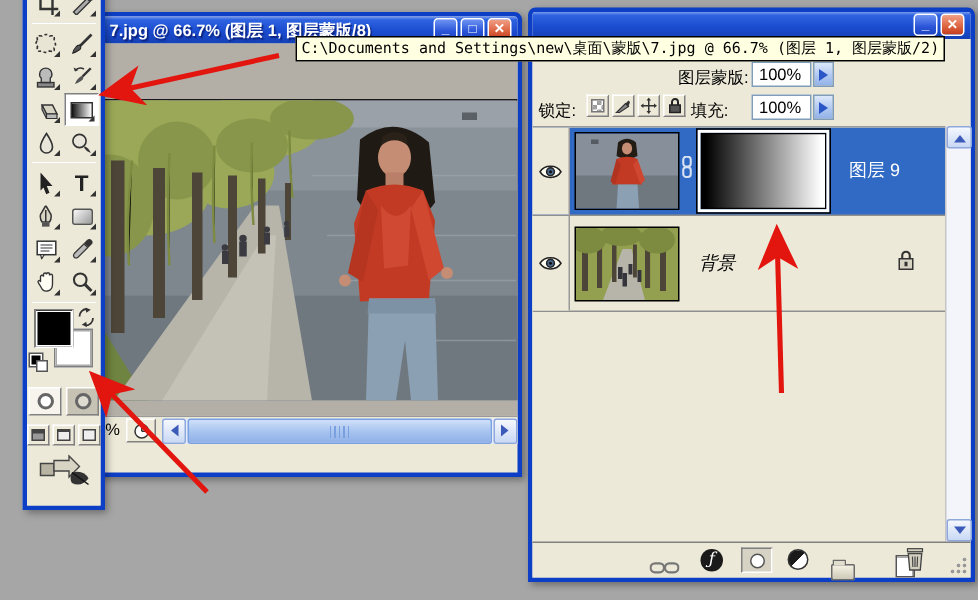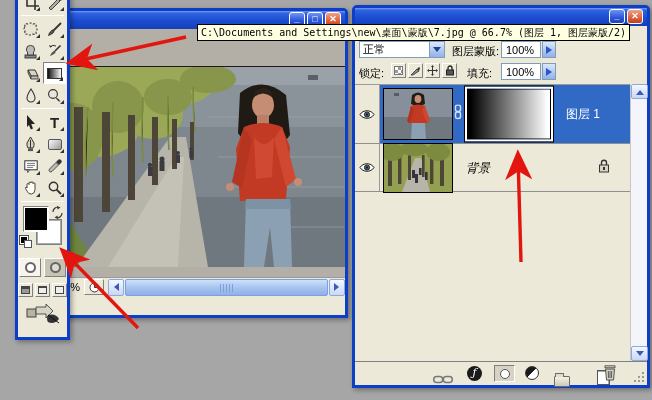--- a/index.html
+++ b/index.html
@@ -96,20 +96,21 @@
 
   
   #arrows { position:absolute; left:0; top:0; z-index:50; pointer-events:none; }
   #doc-window { z-index:1; } #layers-window { z-index:20; } #toolbox { z-index:30; }
 </style>
 </head>
 <body>
 
 <div class="xp-window" id="doc-window">
   <div class="xp-titlebar">
+    <span class="xp-title-text" style="padding-left:20px;">7.jpg @ 66.7% (图层 1, 图层蒙版/8)</span>
     <span class="xp-btns">
       <span class="xp-btn min">_</span>
       <span class="xp-btn max">□</span>
       <span class="xp-btn close">✕</span>
     </span>
   </div>
   <div id="doc-canvas">
     <div id="photo">
       <svg width="288" height="200" viewBox="0 0 288 200">
         <rect x="0" y="0" width="288" height="200" fill="#8a929a"></rect>
@@ -203,26 +204,20 @@
 
 <div class="xp-window" id="layers-window">
   <div class="xp-titlebar">
     <span class="xp-btns">
       <span class="xp-btn min">_</span>
       <span class="xp-btn close">✕</span>
     </span>
   </div>
   <div id="layers-body">
 
-    <div id="blend-combo">
-      <span class="combo-text">正常</span>
-      <span class="combo-btn">
-          <i class="tri-down"></i>
-        </span>
-    </div>
     <span class="ctl-label" style="left:92px; top:18px; width:52px; text-align:right;">图层蒙版:</span>
     <span class="val-box" style="left:146px; top:15px;">100%</span>
     <span class="spin-btn" style="left:187px; top:15px;">
         <i></i>
       </span>
 
     <span class="ctl-label" style="left:4px; top:40px;">锁定:</span>
     <span class="lock-btn" style="left:36px;">
         <span class="checker"></span>
       </span>
@@ -236,21 +231,21 @@
       <svg width="11" height="11" viewBox="0 0 11 11">
           <path d="M5.5 0 L7 2 L6 2 L6 5 L9 5 L9 4 L11 5.5 L9 7 L9 6 L6 6 L6 9 L7 9 L5.5 11 L4 9 L5 9 L5 6 L2 6 L2 7 L0 5.5 L2 4 L2 5 L5 5 L5 2 L4 2 Z" fill="#333"></path>
         </svg>
     </span>
     <span class="lock-btn" style="left:87px;">
       <svg width="10" height="11" viewBox="0 0 10 11">
           <rect x="1.5" y="5" width="7" height="5" fill="#555" stroke="#222"></rect>
           <path d="M3 5 V3 a2 2 0 0 1 4 0 V5" fill="none" stroke="#222" stroke-width="1.3"></path>
         </svg>
     </span>
-    <span class="ctl-label" style="left:112px; top:40px; width:36px; text-align:left;">填充:</span>
+    <span class="ctl-label" style="left:100px; top:40px; width:36px; text-align:center;">填充:</span>
     <span class="val-box" style="left:146px; top:37px;">100%</span>
     <span class="spin-btn" style="left:187px; top:37px;">
         <i></i>
       </span>
 
     <div id="layer-list">
       <div class="layer-row selected" style="height:59px;">
         <span class="eye-cell">
           <svg width="16" height="11" viewBox="0 0 16 11">
               <path d="M1 5.5 C4 0.5,12 0.5,15 5.5 C12 10.5,4 10.5,1 5.5 Z" fill="#fffef2" stroke="#222"></path>
@@ -271,23 +266,23 @@
             <path d="M28 34 l13 0 1 16 -15 0 z" fill="#8ca0b4"></path>
           </svg>
         </span>
         <span class="link-cell">
           <svg width="8" height="15" viewBox="0 0 8 15">
               <rect x="1.5" y="0.5" width="5" height="6.5" rx="2" fill="none" stroke="#d8e2f2" stroke-width="1.4"></rect>
               <rect x="1.5" y="7.5" width="5" height="6.5" rx="2" fill="none" stroke="#d8e2f2" stroke-width="1.4"></rect>
             </svg>
         </span>
         <span class="mask-thumb"></span>
-        <span class="layer-name" style="left:211px;">图层 1</span>
+        <span class="layer-name" style="left:211px;">图层 9</span>
       </div>
-      <div class="layer-row" style="height:48px;">
+      <div class="layer-row" style="height:64px;">
         <span class="eye-cell">
           <svg width="16" height="11" viewBox="0 0 16 11">
               <path d="M1 5.5 C4 0.5,12 0.5,15 5.5 C12 10.5,4 10.5,1 5.5 Z" fill="#fffef2" stroke="#222"></path>
               <circle cx="8" cy="5.5" r="2.6" fill="#49688c" stroke="#222"></circle>
               <circle cx="8" cy="5.5" r="1" fill="#111"></circle>
             </svg>
         </span>
         <span class="thumb" style="height:50px;">
           <svg width="68" height="48" viewBox="0 0 68 48">
             <rect width="68" height="48" fill="#93a050"></rect>

